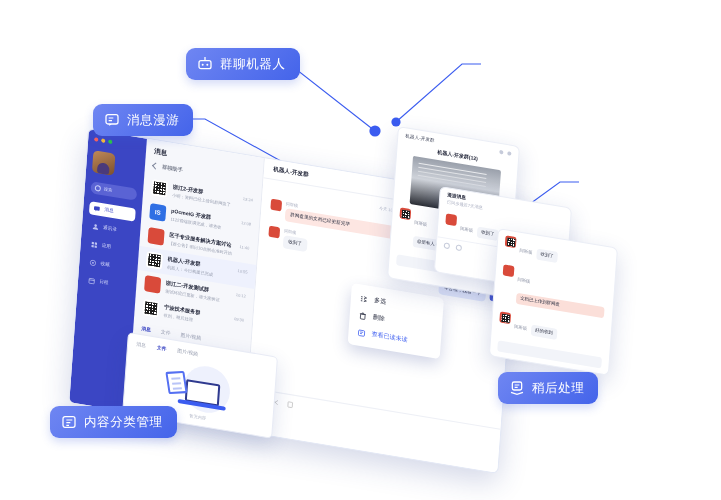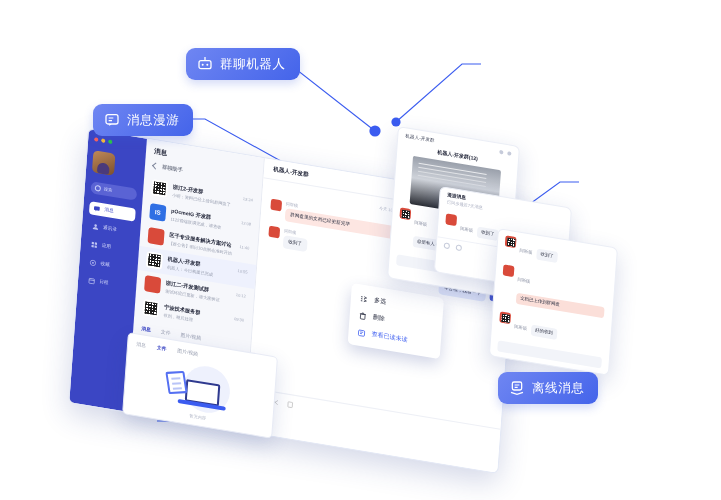--- a/index.html
+++ b/index.html
@@ -659,18 +659,27 @@
 
 
   <div class="pill" style="left:498px; top:372px;">
     <span class="ic">
       <svg viewBox="0 0 24 24">
           <rect x="5" y="3" width="14" height="12" rx="2.5" fill="none" stroke="#fff" stroke-width="1.9"></rect>
           <path d="M8.5 7.5h7M8.5 11h4.5" stroke="#fff" stroke-width="1.7"></path>
           <path d="M3 18.5l9 3 9-3" fill="none" stroke="#fff" stroke-width="1.9"></path>
         </svg>
     </span>
-    <span class="tx">离线消息</span>
-  </div>
-
+    <span class="tx">稍后处理</span>
+  </div>
+
+  <div class="pill" style="left:50px; top:406px;">
+    <span class="ic">
+      <svg viewBox="0 0 24 24">
+          <rect x="3" y="4" width="18" height="16" rx="3" fill="none" stroke="#fff" stroke-width="1.9"></rect>
+          <path d="M8 9h9M8 13h6M8 17h4" stroke="#fff" stroke-width="1.8"></path>
+        </svg>
+    </span>
+    <span class="tx">内容分类管理</span>
+  </div>
 
 
 </div>
 
 </body></html>

